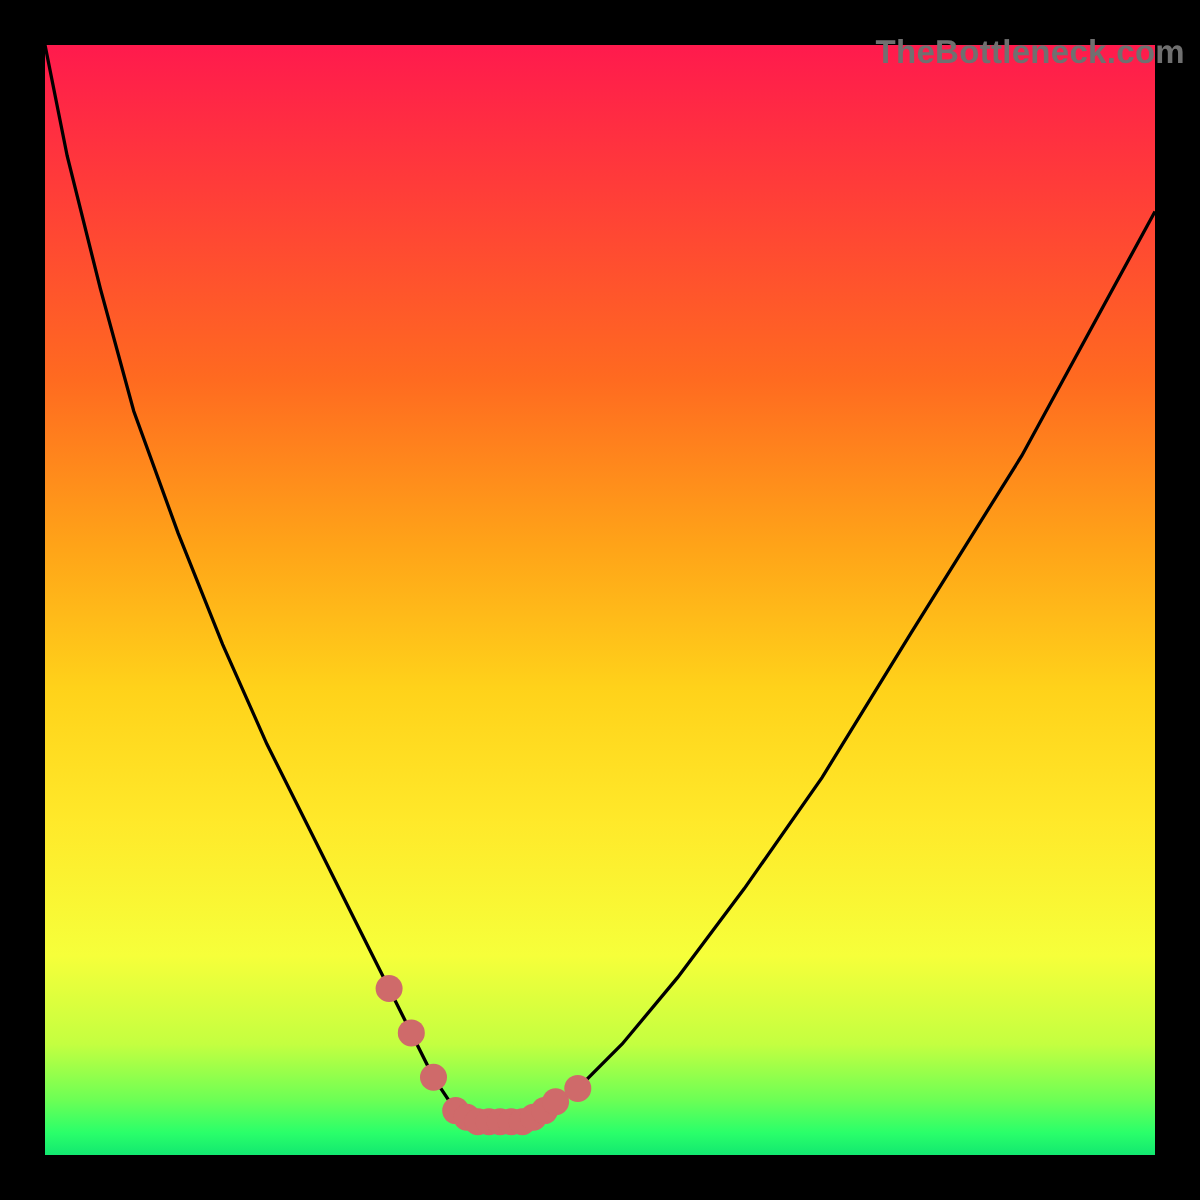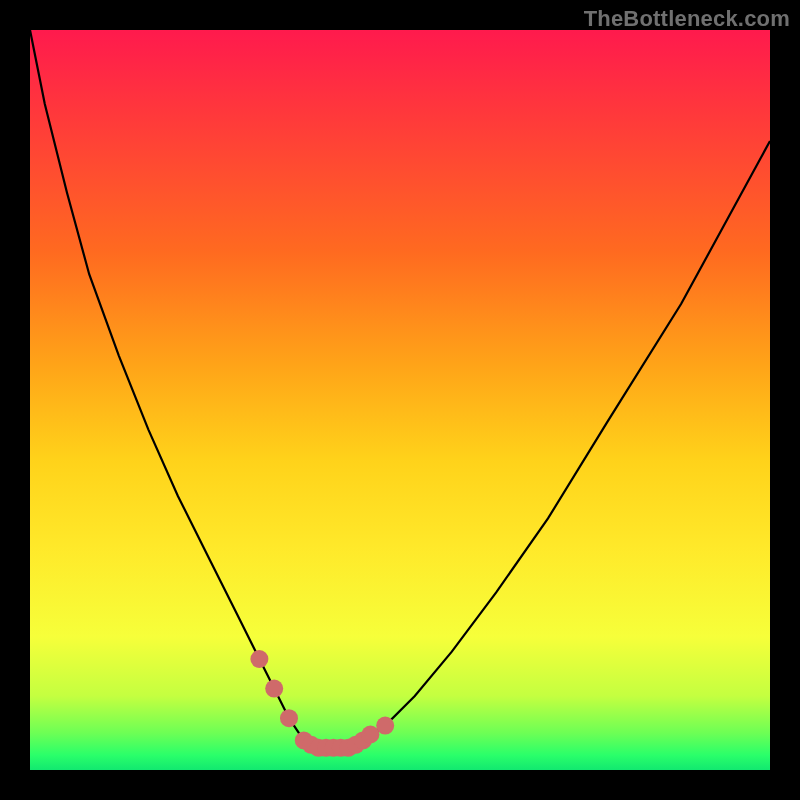--- a/index.html
+++ b/index.html
@@ -28,21 +28,21 @@
       #ffe92a 70%,
       #f6ff3a 82%,
       #c4ff40 90%,
       #6dff55 95%,
       #2aff6a 98%,
       #12e870 100%
     );
   }
   .watermark {
     position: absolute;
-    top: 6px;
+    top: 22px;
     right: 10px;
     color: #707070;
     font-size: 22px;
     font-weight: 600;
     letter-spacing: 0.2px;
     user-select: none;
   }
   svg.curve {
     position: absolute;
     left: 0;

